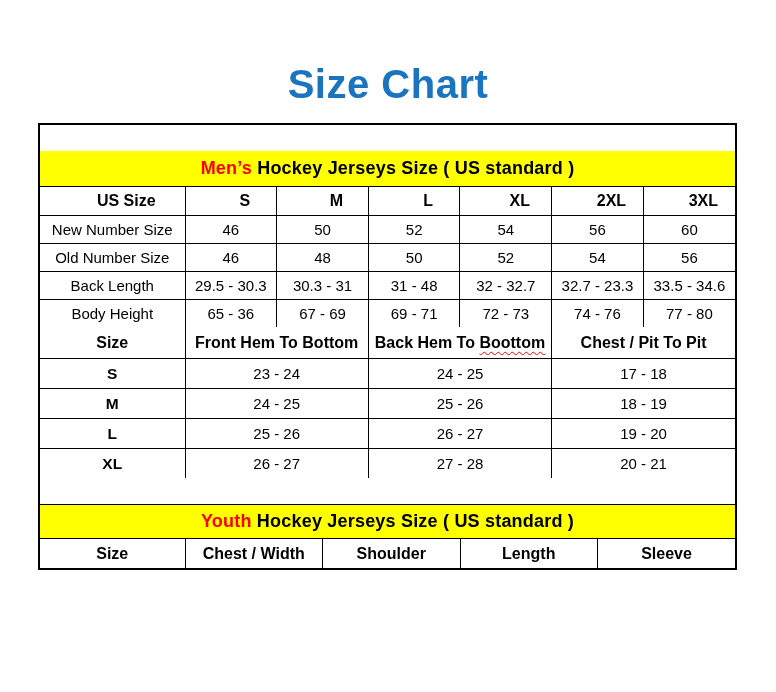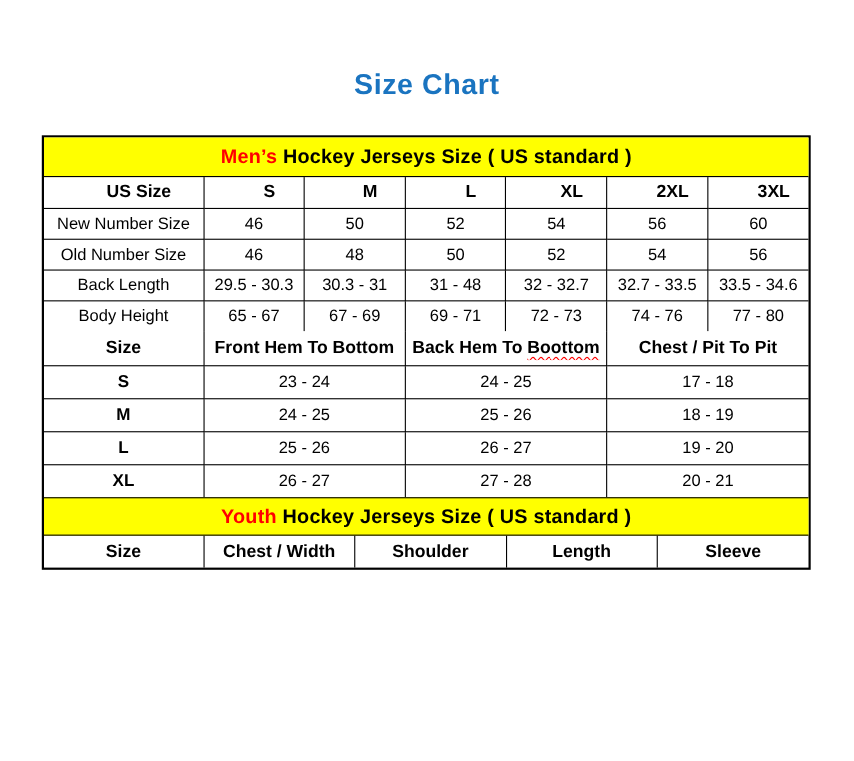--- a/index.html
+++ b/index.html
@@ -7,39 +7,40 @@
     width: 776px; height: 692px;
     font-family: "Liberation Sans", sans-serif;
     color: #000;
     position: relative;
     overflow: hidden;
   }
   .page-title {
     margin: 0;
     padding-top: 62px;
     text-align: center;
-    font-size: 26px;
+    font-size: 40px;
     line-height: 1.1;
     font-weight: bold;
     color: #1a74c0;
     letter-spacing: 0.5px;
   }
   .chart-wrap {
     position: absolute;
     left: 38px; top: 123px;
     width: 695px;
     border: 2px solid #000;
     background: #fff;
   }
   .band {
     background: #ffff00;
     text-align: center;
     font-weight: bold;
     font-size: 18px;
     letter-spacing: 0.2px;
+    margin-top: 26px;
   }
   .band .hl { color: #ff0000; }
   .band-mens  { height: 35px; line-height: 35px; border-bottom: 1.5px solid #000; }
   .band-mid   { height: 33px; line-height: 33px; border-top: 1.5px solid #000; border-bottom: 1.5px solid #000; }
   table {
     width: 100%;
     border-collapse: collapse;
     table-layout: fixed;
     border-style: hidden; 
   }
@@ -118,26 +119,26 @@
         <td>52</td>
         <td>54</td>
         <td>56</td>
       </tr>
       <tr>
         <td>Back Length</td>
         <td>29.5 - 30.3</td>
         <td>30.3 - 31</td>
         <td>31 - 48</td>
         <td>32 - 32.7</td>
-        <td>32.7 - 33.5</td>
+        <td>32.7 - 23.3</td>
         <td>33.5 - 34.6</td>
       </tr>
       <tr>
         <td>Body Height</td>
-        <td>65 - 67</td>
+        <td>65 - 36</td>
         <td>67 - 69</td>
         <td>69 - 71</td>
         <td>72 - 73</td>
         <td>74 - 76</td>
         <td>77 - 80</td>
       </tr>
     </tbody>
   </table>
 
 

